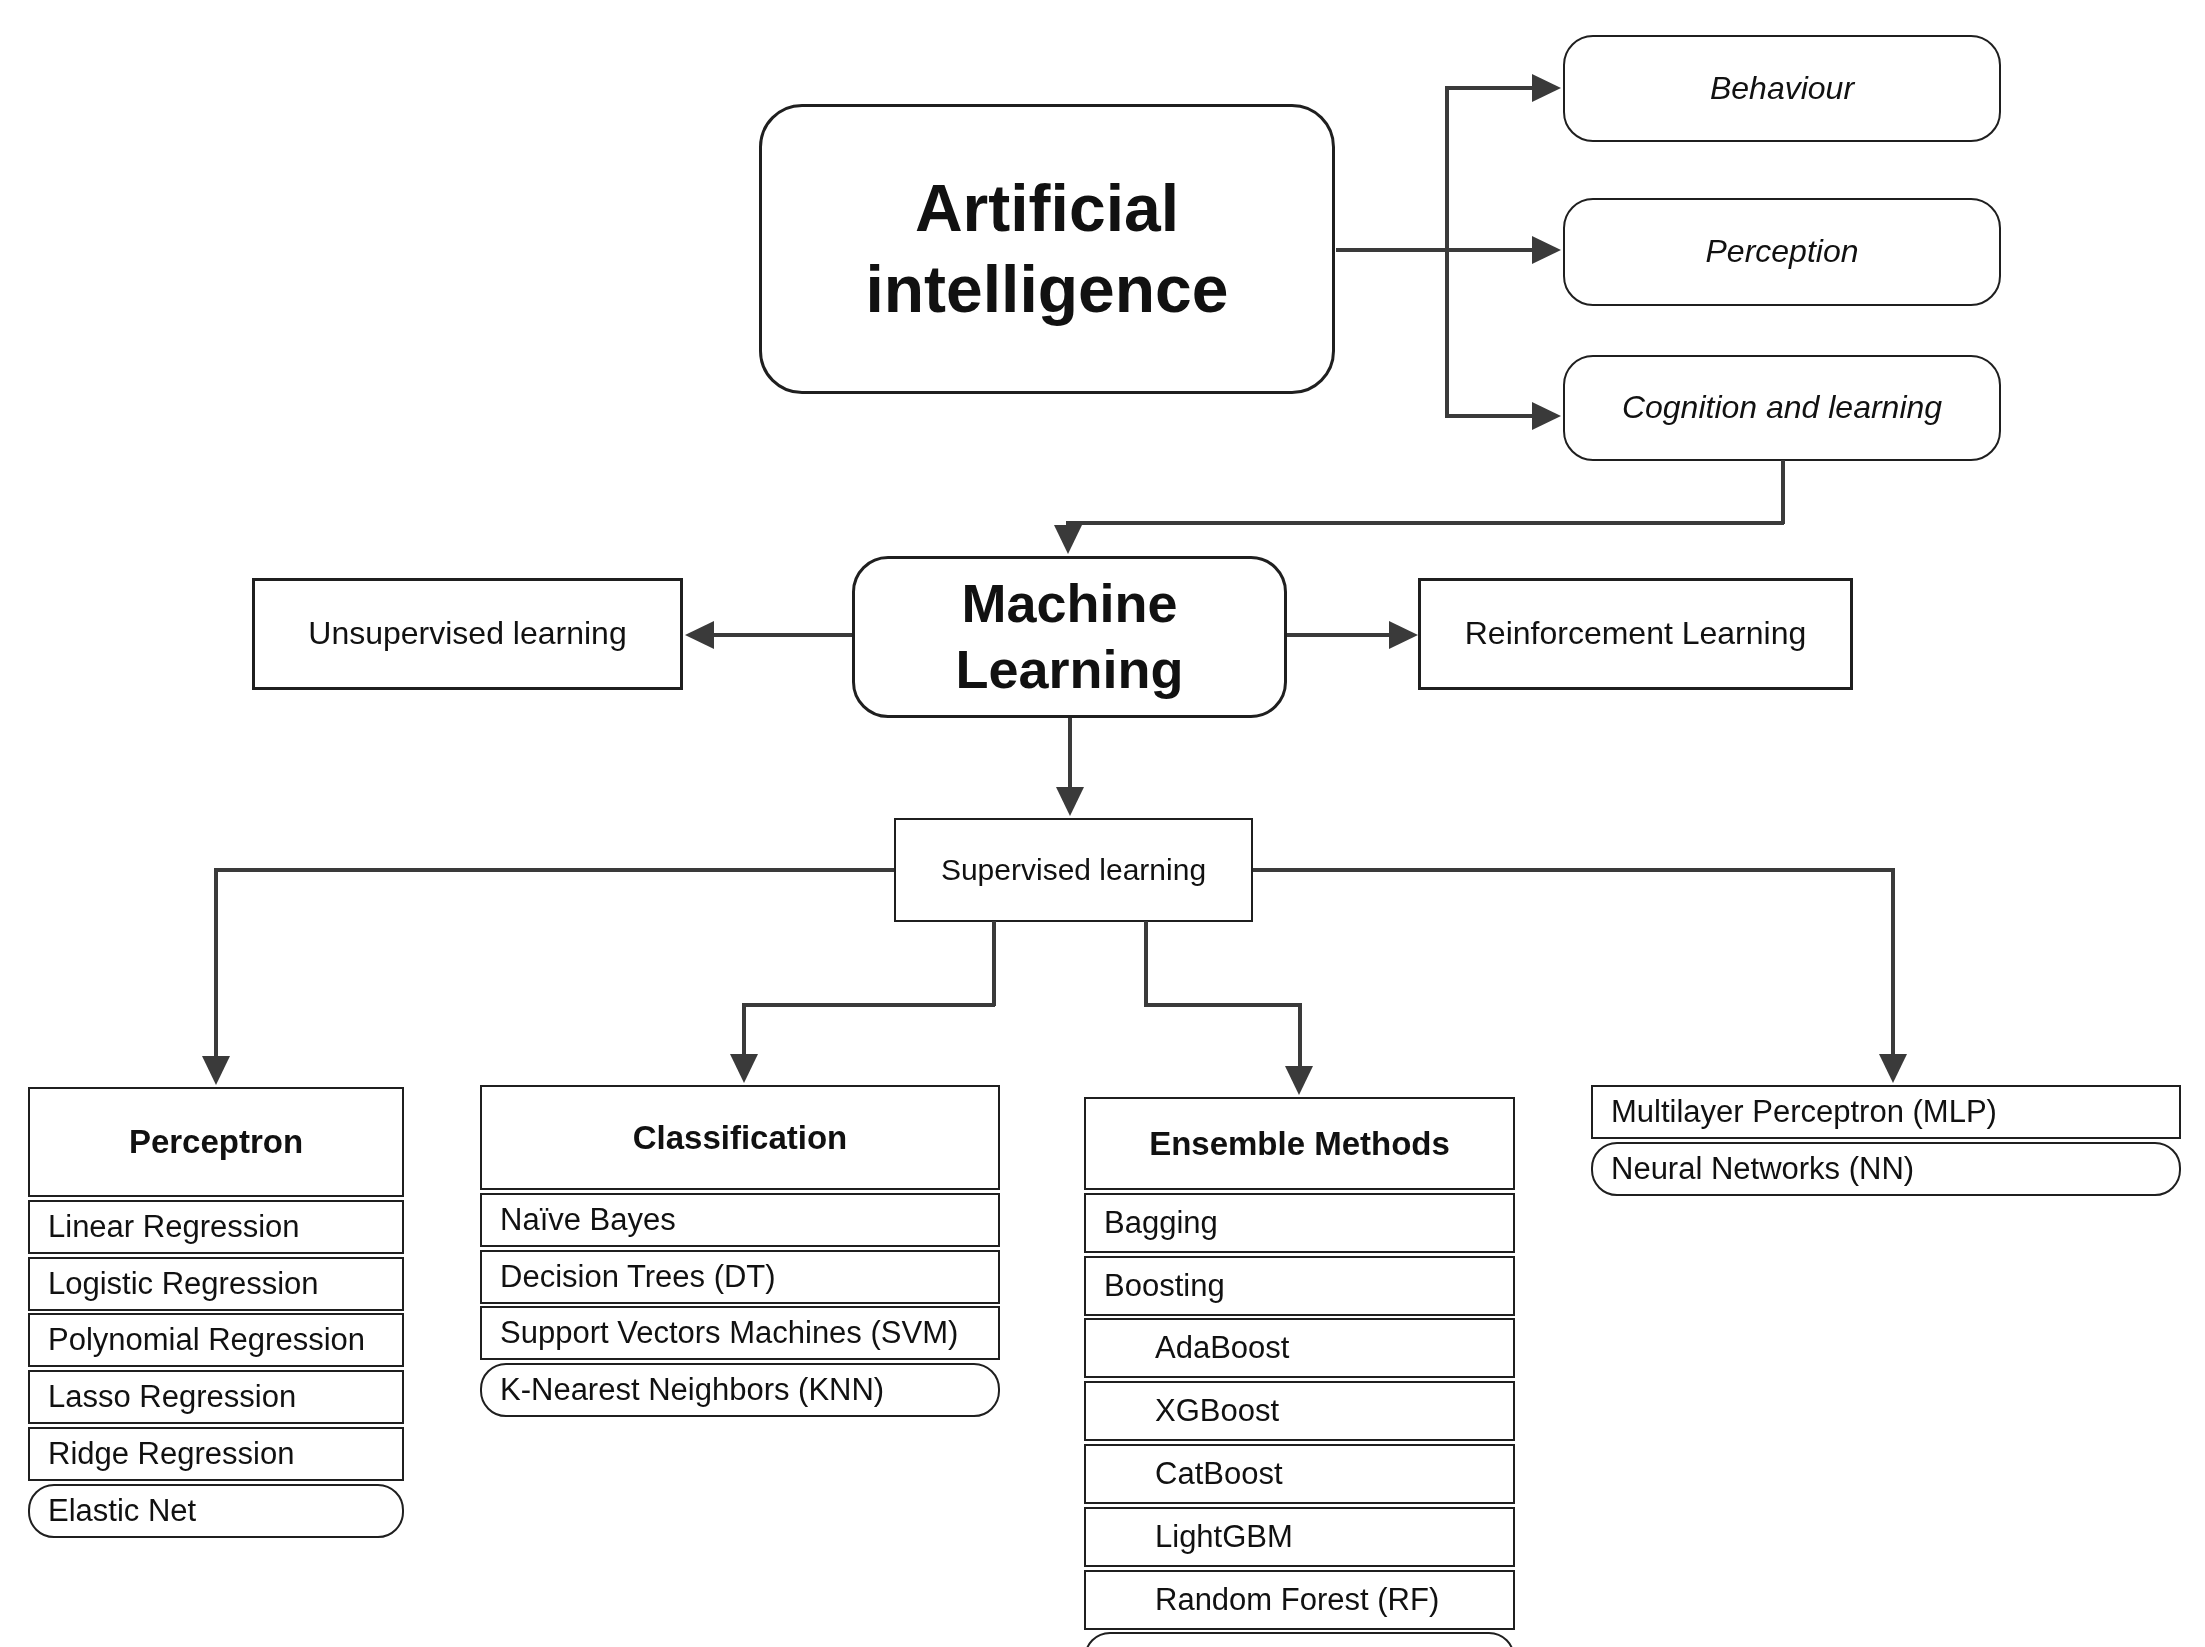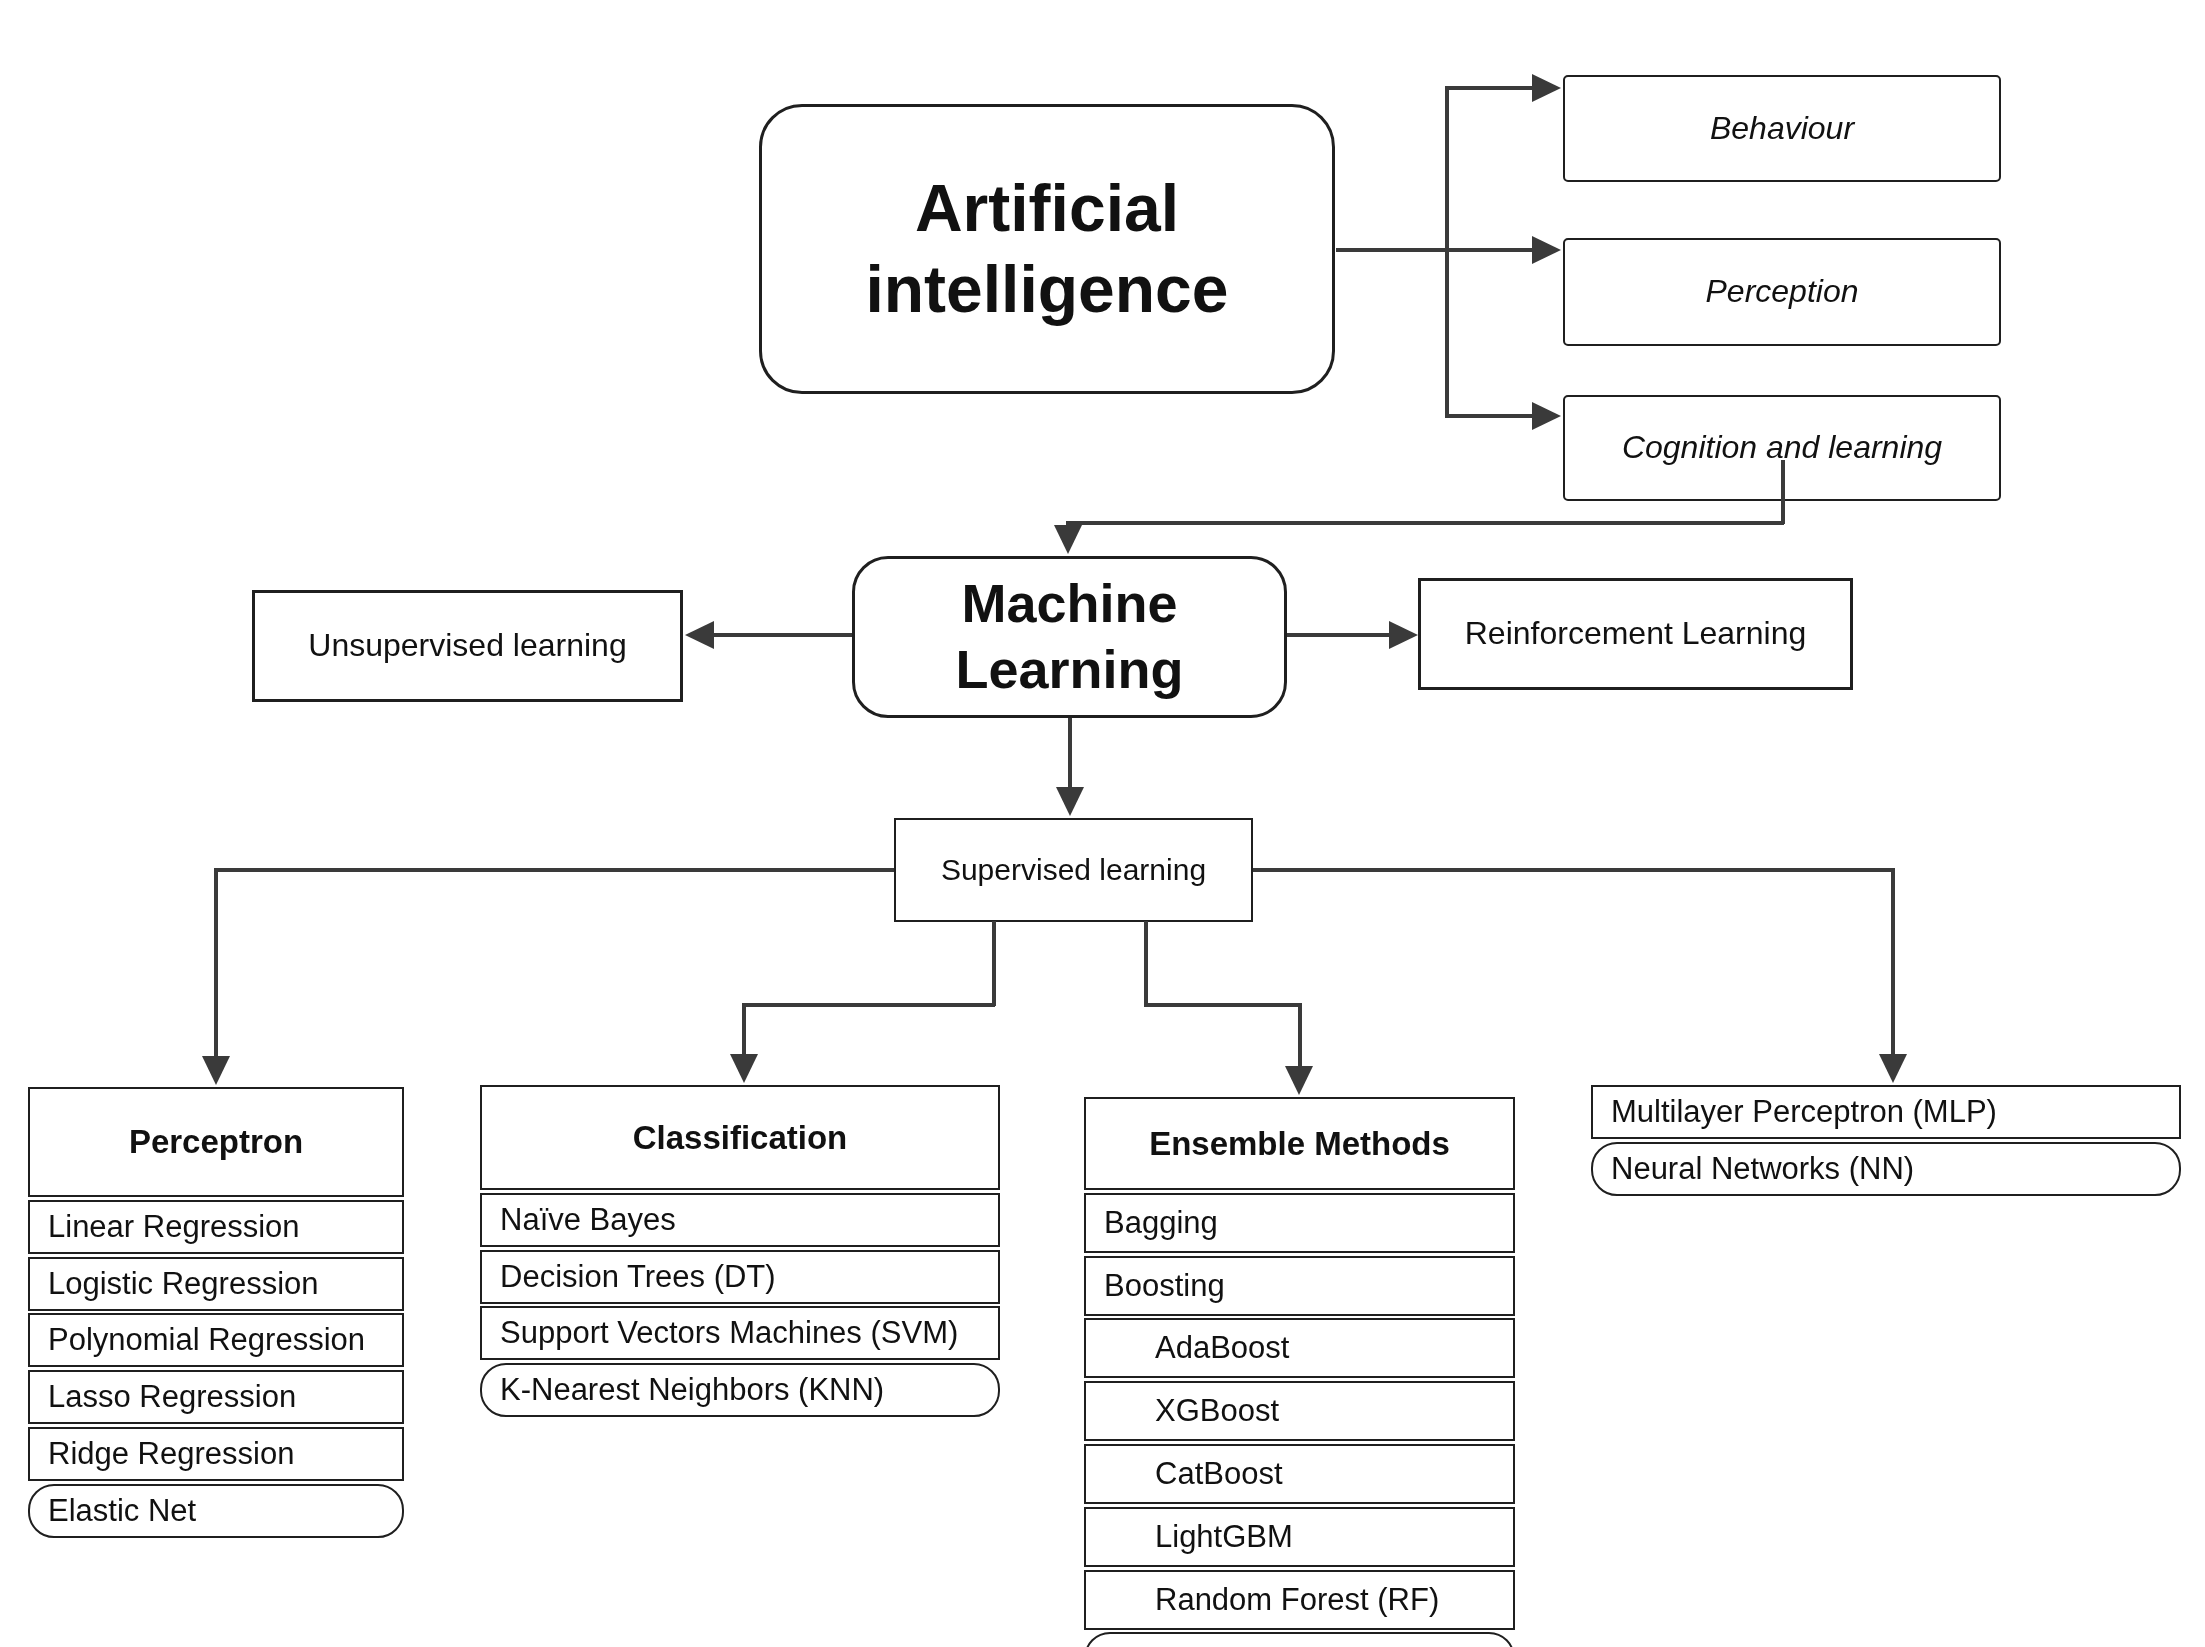--- a/index.html
+++ b/index.html
@@ -20,21 +20,21 @@
   .node{
     position:absolute;
     background:var(--bg);
     border:3.5px solid #1f1f1f;
     display:flex;align-items:center;justify-content:center;
     text-align:center;
     box-sizing:border-box;
   }
   .node .lbl{white-space:pre-line;line-height:1.22;}
   .rounded-big{border-radius:43px;}
-  .rounded-small{border-radius:5px;border-width:2.8px;margin-top:40px;}
+  .rounded-small{border-radius:30px;border-width:2.8px;}
   .title-xl{font-weight:bold;font-size:66px;}
   .title-lg{font-weight:bold;font-size:54px;}
   .plain{font-size:32px;}
   .italic{font-style:italic;font-size:32px;}
   .sup{font-size:30px;border-width:2.8px;}
   
   .line{position:absolute;background:var(--stroke);}
   .arrow{position:absolute;width:0;height:0;}
   .arrow.down{border-left:14px solid transparent;border-right:14px solid transparent;border-top:29px solid var(--stroke);}
   .arrow.left{border-top:14px solid transparent;border-bottom:14px solid transparent;border-right:29px solid var(--stroke);}
@@ -75,21 +75,21 @@
 
   <div class="node rounded-small italic" style="left:1563px;top:355px;width:438px;height:106px;">
     <span class="lbl">Cognition and learning</span>
   </div>
 
   <div class="node rounded-big title-lg" style="left:852px;top:556px;width:435px;height:162px;border-radius:36px;">
     <span class="lbl">Machine
 Learning</span>
   </div>
 
-  <div class="node plain" style="left:252px;top:578px;width:431px;height:112px;margin-top:12px;">
+  <div class="node plain" style="left:252px;top:578px;width:431px;height:112px;">
     <span class="lbl">Unsupervised learning</span>
   </div>
 
   <div class="node plain" style="left:1418px;top:578px;width:435px;height:112px;">
     <span class="lbl">Reinforcement Learning</span>
   </div>
 
   <div class="node sup" style="left:894px;top:818px;width:359px;height:104px;">
     <span class="lbl">Supervised learning</span>
   </div>

